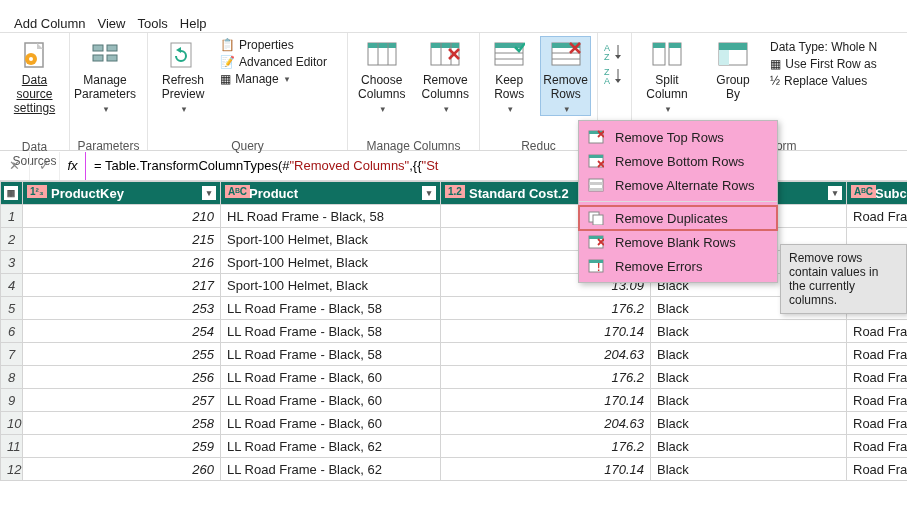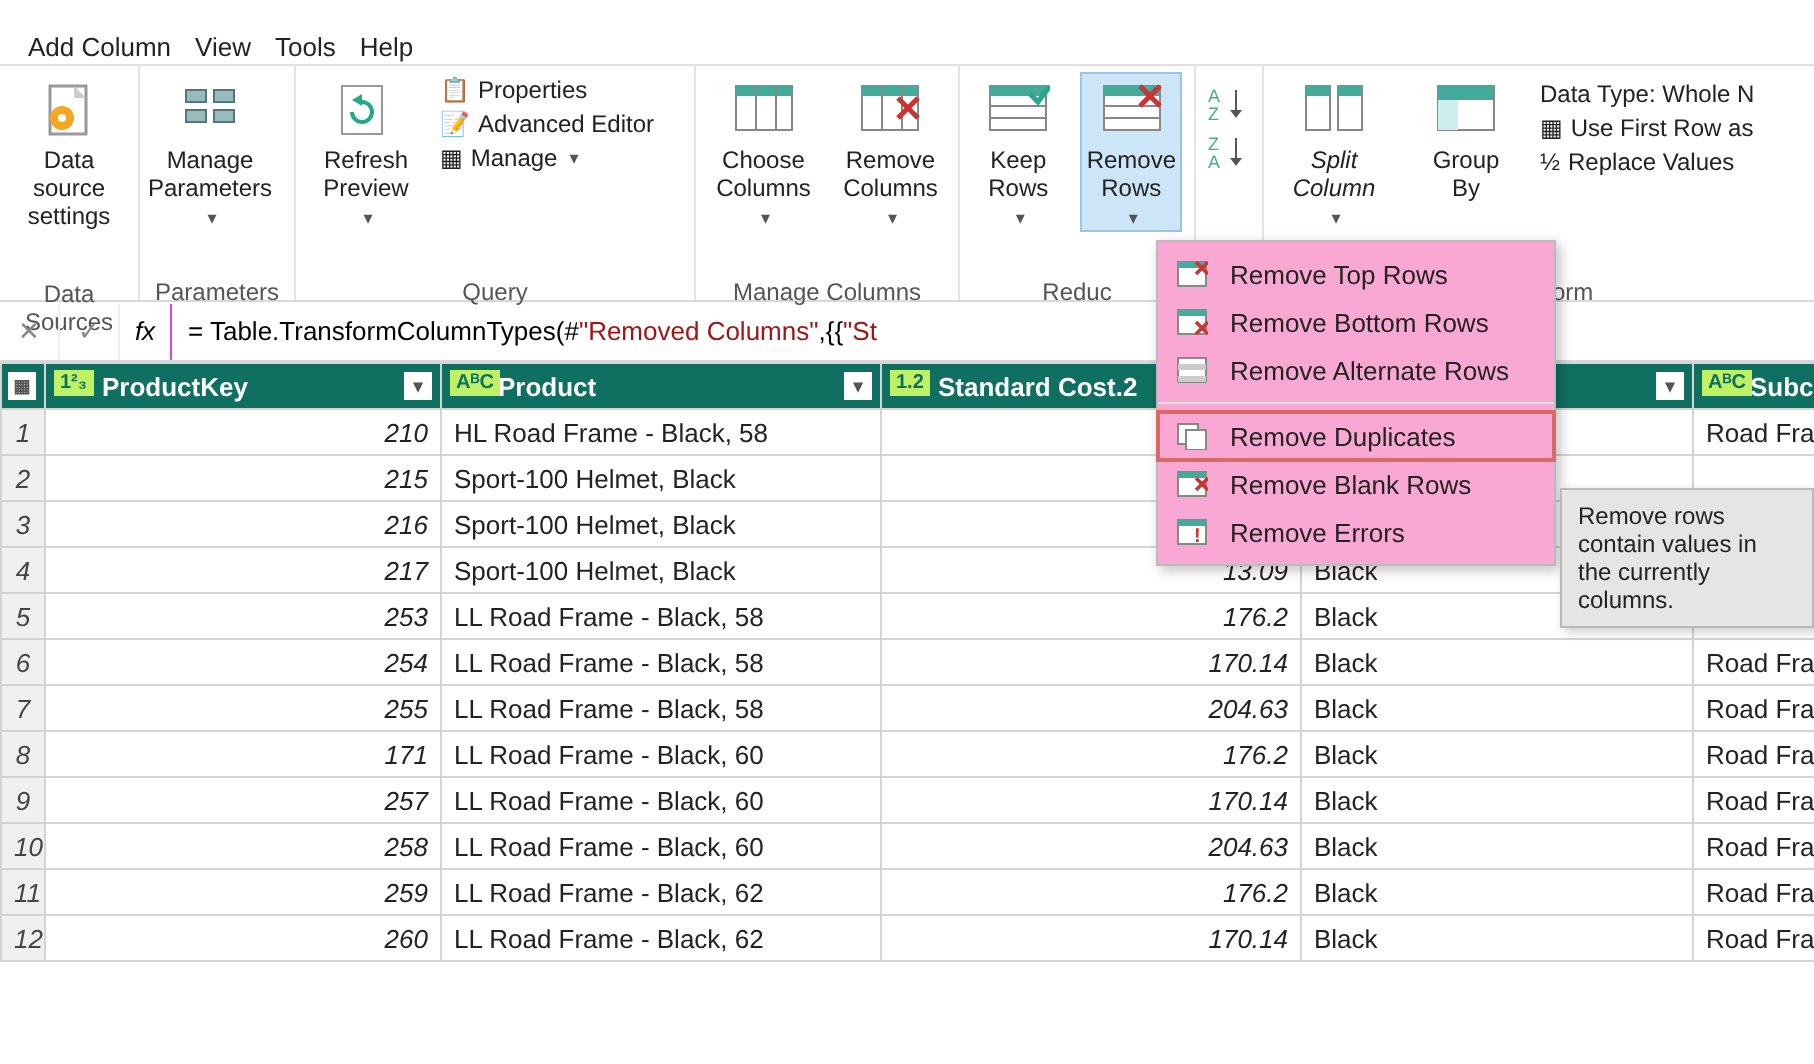--- a/index.html
+++ b/index.html
@@ -27,21 +27,21 @@
   .fb-label { width: 26px; text-align:center; font-style: italic; color:#000000; border-right:1px solid #d946ef; height:28px; line-height:28px;}
   .fb-text { flex:1; padding: 0 8px; font-family: Consolas, monospace; font-size: 13px; white-space: nowrap; overflow: hidden; }
   .fb-text .fn { color: #000; }
   .fb-text .str { color: #a31515; }
 
   
   .grid-wrap { position: relative; }
   table.grid { border-collapse: collapse; width: 100%; table-layout: fixed; }
   table.grid th, table.grid td { border: 1px solid #d4d4d4; font-size: 13px; height: 23px; padding: 0 6px; white-space: nowrap; overflow: hidden; }
   table.grid th { background: #0f7061; color: #fff; font-weight: bold; text-align: left; position: relative; padding-left: 28px;}
-  th .type-icon { position:absolute; left:4px; top:3px; background:#bef264; color:#0f7061; font-size:10px; font-weight:bold; padding:1px 3px; }
+  th .type-icon { position:absolute; left:4px; top:3px; background:#fca5a5; color:#0f7061; font-size:10px; font-weight:bold; padding:1px 3px; }
   th .filter { position:absolute; right:4px; top:4px; width:14px; height:14px; background:#fff; color:#555; font-size:9px; display:flex; align-items:center; justify-content:center;}
   td.rownum { background:#eef1f0; text-align:center; color:#444; font-style:italic; width:22px; padding:0;}
   .col-key { text-align: right; font-style: italic; }
   .col-cost { text-align: right; font-style: italic; }
 
   
   .dropdown { position: absolute; background:#f9a8d4; border:1px solid #bbb; box-shadow: 2px 2px 6px rgba(0,0,0,0.25); padding: 4px 0; z-index: 50;}
   .dropdown .item { display:flex; align-items:center; gap:10px; padding: 4px 16px 4px 8px; font-size:13px; cursor:default;}
   .dropdown .sep { height:1px; background:#ddd; margin:4px 0;}
   .dropdown .hilite { outline: 2px solid #d96868; outline-offset: -1px; }
@@ -68,21 +68,21 @@
     <div class="ribbon-group-content">
       <div class="big-button">
         <div class="icon-box">
           <svg width="32" height="32">
               <rect x="6" y="4" width="18" height="24" fill="none" stroke="#999" stroke-width="1.5"></rect>
               <path d="M18 4 L24 10 L18 10 Z" fill="#ccc"></path>
               <circle cx="12" cy="20" r="6" fill="#f5a623"></circle>
               <circle cx="12" cy="20" r="2" fill="#fff"></circle>
             </svg>
         </div>
-        <span style="white-space:pre-line;">Data source
+        <span style="white-space:pre-line;text-decoration:underline;">Data source
 settings</span>
       </div>
     </div>
     <div class="ribbon-group-label">Data Sources</div>
   </div>
 
   <div class="ribbon-group" style="width:78px;">
     <div class="ribbon-group-content">
       <div class="big-button caret">
         <div class="icon-box">
@@ -222,21 +222,21 @@
     <div class="ribbon-group-content">
       <div class="big-button caret">
         <div class="icon-box">
           <svg width="32" height="28">
               <rect x="2" y="2" width="12" height="22" fill="#fff" stroke="#888"></rect>
               <rect x="18" y="2" width="12" height="22" fill="#fff" stroke="#888"></rect>
               <rect x="2" y="2" width="12" height="5" fill="#4a9"></rect>
               <rect x="18" y="2" width="12" height="5" fill="#4a9"></rect>
             </svg>
         </div>
-        <span style="white-space:pre-line;font-style:italic;">Split
+        <span style="white-space:pre-line;">Split
 Column</span>
       </div>
       <div class="big-button">
         <div class="icon-box">
           <svg width="32" height="28">
               <rect x="2" y="2" width="28" height="22" fill="#fff" stroke="#888"></rect>
               <rect x="2" y="2" width="28" height="7" fill="#4a9"></rect>
               <rect x="2" y="9" width="10" height="15" fill="#cee"></rect>
             </svg>
         </div>
@@ -366,21 +366,21 @@
         <tr>
           <td class="rownum">7</td>
           <td class="col-key">255</td>
           <td>LL Road Frame - Black, 58</td>
           <td class="col-cost">204.63</td>
           <td>Black</td>
           <td>Road Fra</td>
         </tr>
         <tr>
           <td class="rownum">8</td>
-          <td class="col-key">171</td>
+          <td class="col-key">256</td>
           <td>LL Road Frame - Black, 60</td>
           <td class="col-cost">176.2</td>
           <td>Black</td>
           <td>Road Fra</td>
         </tr>
         <tr>
           <td class="rownum">9</td>
           <td class="col-key">257</td>
           <td>LL Road Frame - Black, 60</td>
           <td class="col-cost">170.14</td>

